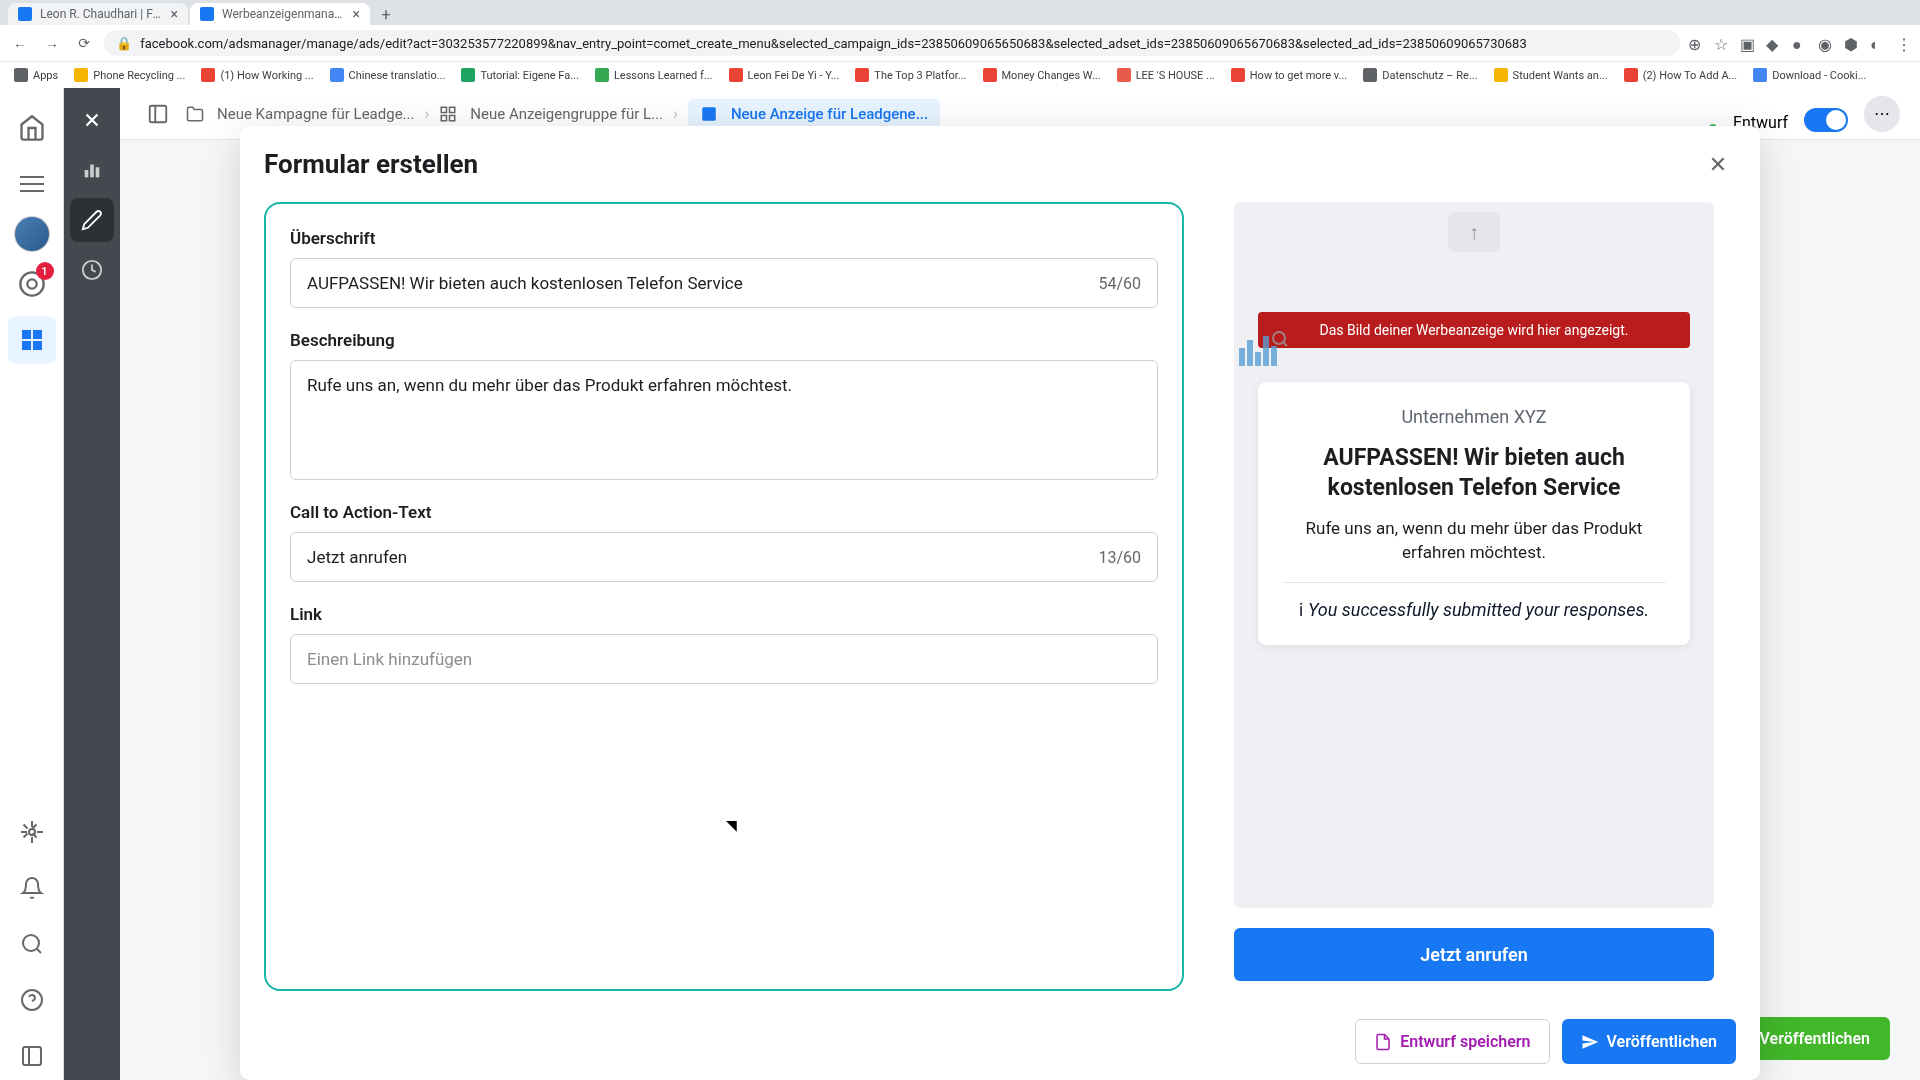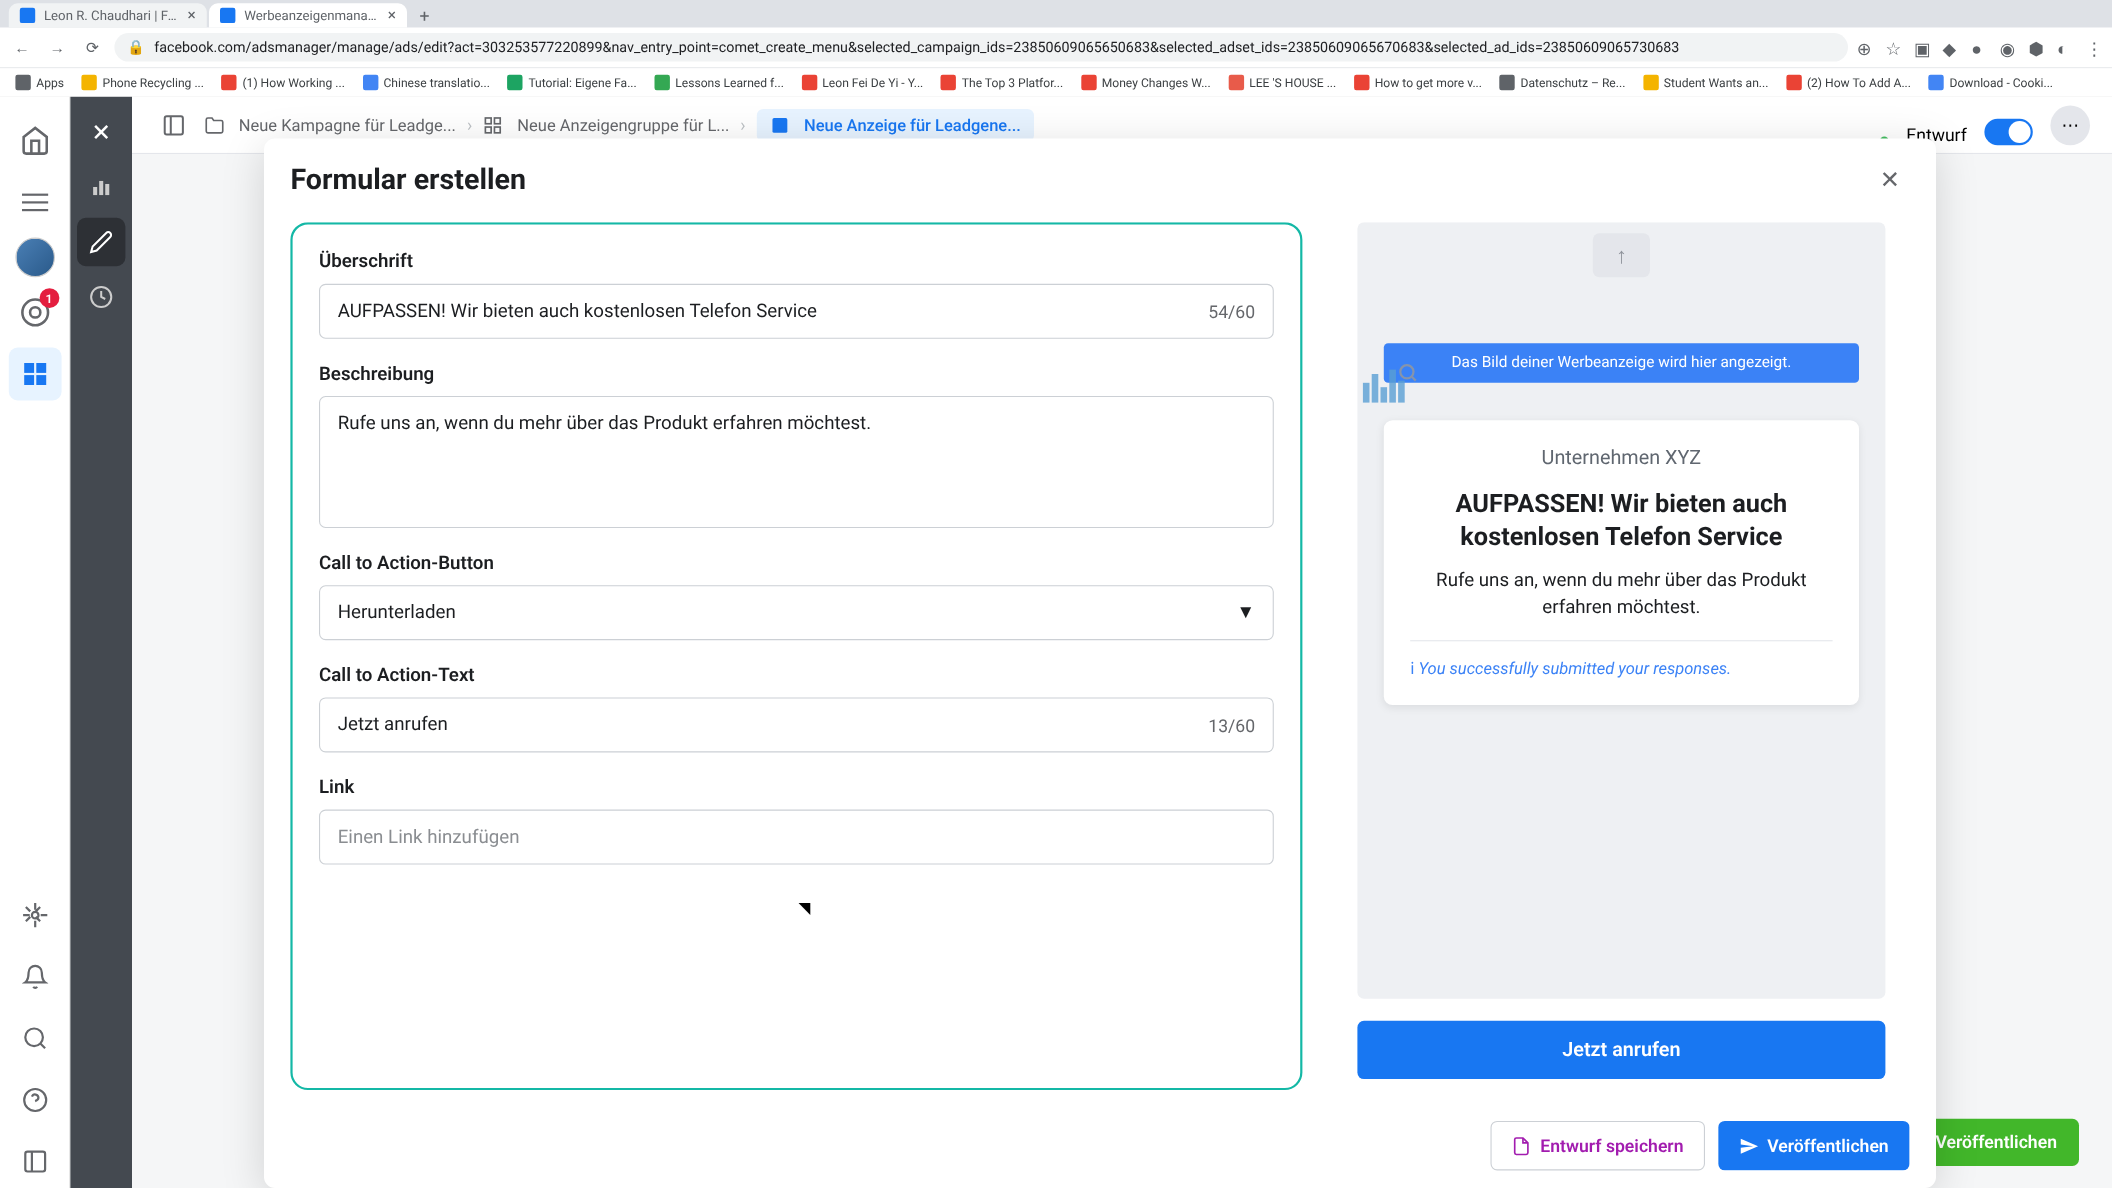--- a/index.html
+++ b/index.html
@@ -65,28 +65,28 @@
     .form-group { margin-bottom: 22px; }
     .form-label { font-size: 17px; font-weight: 600; color: #1c1e21; margin-bottom: 10px; display: block; }
     .form-input { width: 100%; border: 1px solid #ccd0d5; border-radius: 6px; padding: 14px 16px; font-size: 17px; color: #1c1e21; display: flex; justify-content: space-between; align-items: center; }
     .form-textarea { width: 100%; border: 1px solid #ccd0d5; border-radius: 6px; padding: 14px 16px; font-size: 17px; color: #1c1e21; min-height: 120px; resize: vertical; }
     .input-counter { color: #65676b; font-size: 16px; }
     .form-select { width: 100%; border: 1px solid #ccd0d5; border-radius: 6px; padding: 14px 16px; font-size: 17px; color: #1c1e21; display: flex; justify-content: space-between; align-items: center; }
     .form-placeholder { color: #8a8d91; font-size: 17px; }
 
     .preview-panel { width: 480px; display: flex; flex-direction: column; gap: 20px; padding-bottom: 10px; }
     .preview-top { background: #eef0f3; border-radius: 6px; padding: 0 0 20px 0; position: relative; flex: 1; }
-    .preview-banner { background: #3b82f6; color: #fff; font-size: 14px; padding: 10px 6px; border-radius: 4px; margin: 60px 24px 0 24px; text-align: center; }
+    .preview-banner { background: #b91c1c; color: #fff; font-size: 14px; padding: 10px 6px; border-radius: 4px; margin: 60px 24px 0 24px; text-align: center; }
     .preview-chart { width: 56px; height: 40px; margin: -20px auto 10px auto; opacity: 0.8; }
     .preview-card { background: #fff; border-radius: 8px; margin: 0 24px; padding: 24px; box-shadow: 0 2px 8px rgba(0,0,0,0.08); }
     .preview-company { text-align: center; font-size: 18px; color: #606770; margin-bottom: 16px; }
     .preview-headline { text-align: center; font-size: 23px; font-weight: 700; color: #1c1e21; margin-bottom: 14px; line-height: 1.3; }
     .preview-desc { text-align: center; font-size: 17px; color: #1c1e21; margin-bottom: 18px; line-height: 1.4; }
     .preview-divider { border-top: 1px solid #e4e6eb; margin: 0 0 14px 0; }
-    .preview-success { color: #3b82f6; font-size: 15px; font-style: italic; }
+    .preview-success { color: #0f172a; font-size: 18px; text-align: center; font-style: italic; }
     .preview-cta { background: #1877f2; color: #fff; font-size: 18px; font-weight: 600; padding: 16px; border-radius: 6px; text-align: center; }
 
     .modal-footer { display: flex; justify-content: flex-end; gap: 12px; padding: 16px 24px; }
     .btn { padding: 12px 18px; border-radius: 6px; font-size: 16px; font-weight: 600; display: flex; align-items: center; gap: 8px; border: 1px solid transparent; }
     .btn-secondary { background: #fff; border-color: #ccd0d5; color: #a21caf; }
     .btn-primary { background: #1877f2; color: #fff; }
 
     .bottom-bar { position: absolute; bottom: 14px; left: 320px; right: 30px; height: 56px; display: flex; align-items: center; gap: 20px; font-size: 16px; }
     .bottom-close { color: #1c1e21; }
     .bottom-saved { color: #45bd62; display: flex; align-items: center; gap: 8px; }
@@ -354,27 +354,20 @@
             <div class="form-group">
               <label class="form-label">Überschrift</label>
               <div class="form-input">
                 <span>AUFPASSEN! Wir bieten auch kostenlosen Telefon Service</span>
                 <span class="input-counter">54/60</span>
               </div>
             </div>
             <div class="form-group">
               <label class="form-label">Beschreibung</label>
               <div class="form-textarea"><span>Rufe uns an, wenn du mehr über das Produkt erfahren möchtest.</span></div>
-            </div>
-            <div class="form-group">
-              <label class="form-label">Call to Action-Button</label>
-              <div class="form-select">
-                <span>Herunterladen</span>
-                <span>▼</span>
-              </div>
             </div>
             <div class="form-group">
               <label class="form-label">Call to Action-Text</label>
               <div class="form-input">
                 <span>Jetzt anrufen</span>
                 <span class="input-counter">13/60</span>
               </div>
             </div>
             <div class="form-group">
               <label class="form-label">Link</label>

